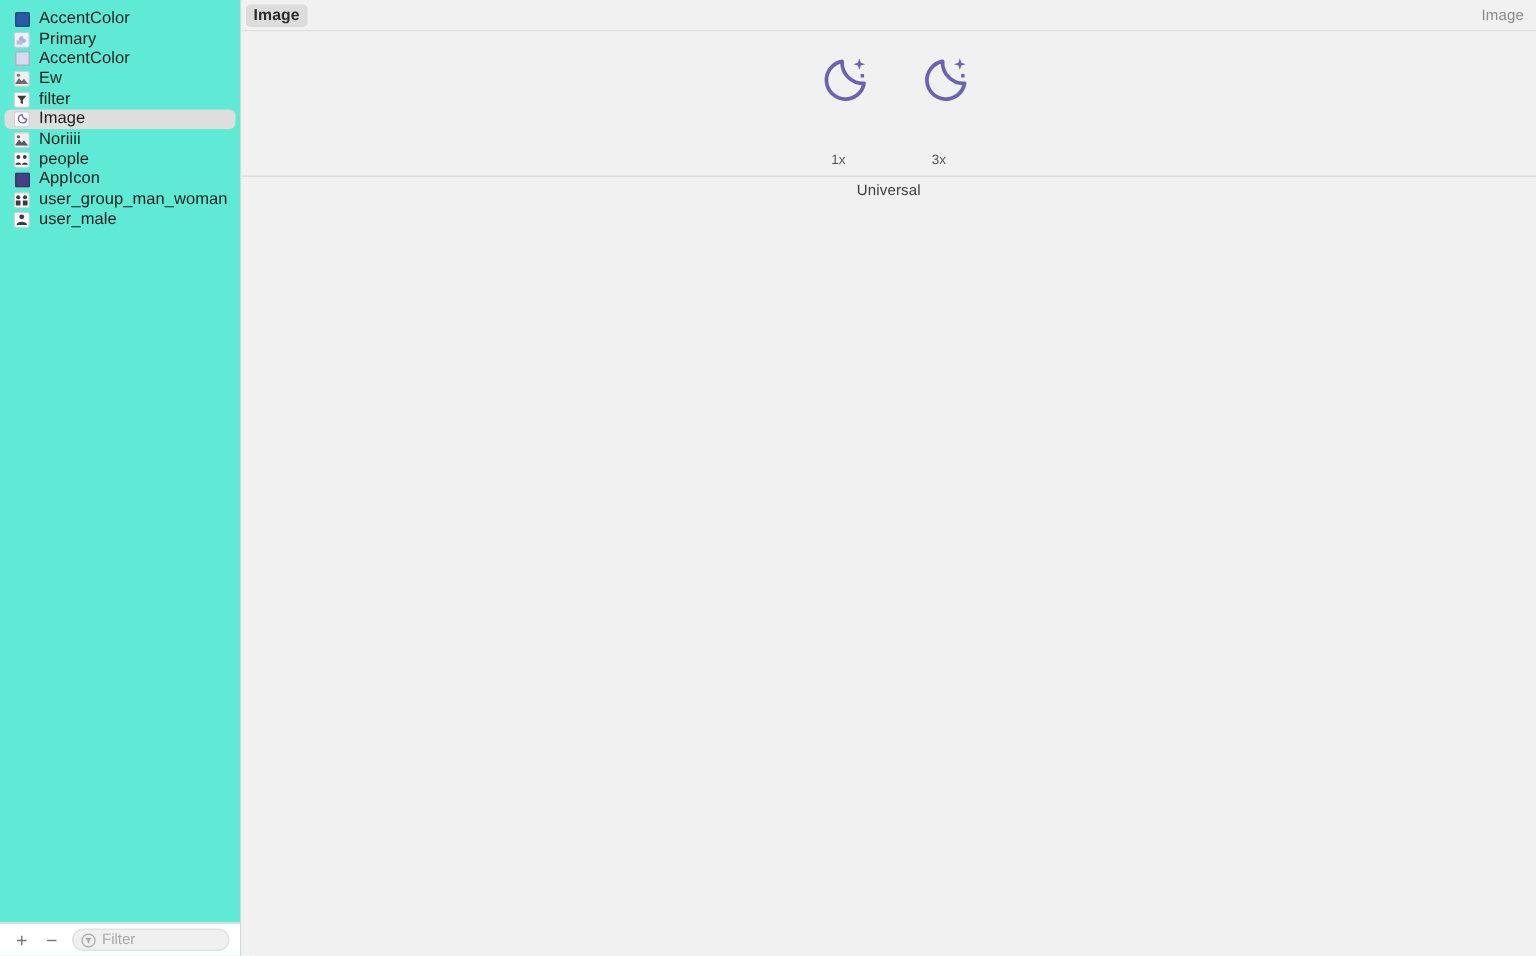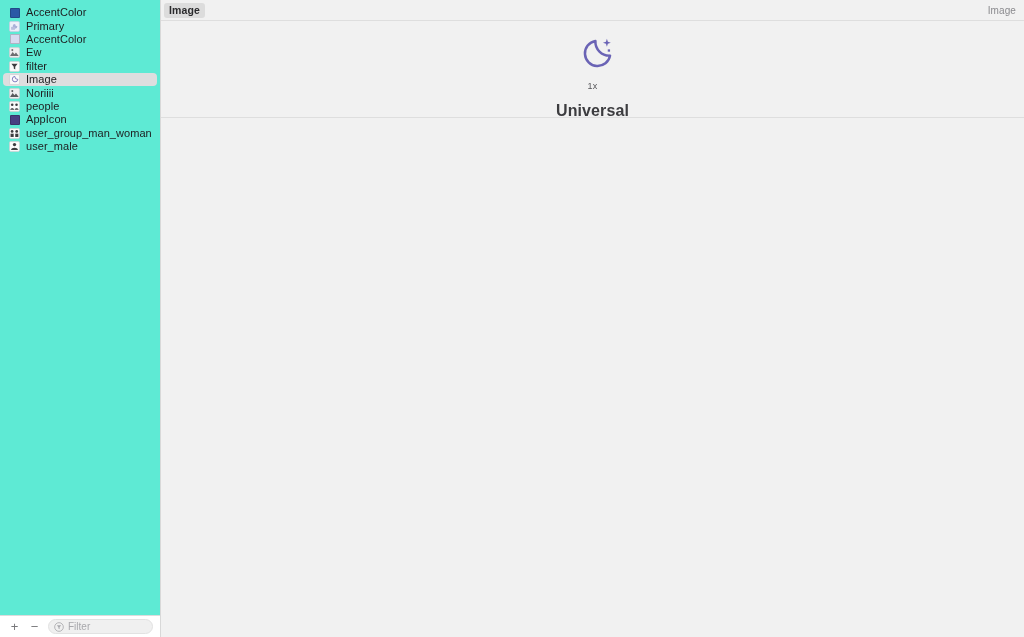--- a/index.html
+++ b/index.html
@@ -187,35 +187,34 @@
   .slot-art {
     width: 46px;
     height: 46px;
     display: flex;
     align-items: center;
     justify-content: center;
   }
   .slot-label {
     font-size: 9px;
     color: #57575a;
-    margin-top: 0;
+    margin-top: 20px;
     letter-spacing: 0.15px;
   }
   .slot-divider {
     width: 222px;
     height: 1px;
     background: #e0e0e0;
     margin-top: 6px;
   }
   .universal-label {
-    font-size: 16px;
+    font-size: 10px;
     color: #3c3c3f;
     margin-top: 5px;
     letter-spacing: 0.1px;
-    font-weight: bold;
   }
   .canvas-blank {
     flex: 1;
     background: #f1f1f1;
   }
 </style>
 </head>
 <body>
 
 <div class="app">
@@ -351,20 +350,30 @@
           <div class="slot">
             <div class="slot-art">
               <svg class="icon-svg" width="46" height="46" viewBox="0 0 48 48">
                 <path d="M26.5 6.2 a13.2 13.2 0 1 0 15.3 15.3 a14.6 14.6 0 0 1 -15.3 -15.3 Z" fill="none" stroke="#6a63b5" stroke-width="2.6" stroke-linejoin="round" stroke-linecap="round"></path>
                 <path d="M38.5 4.0 l1.0 3.1 l3.1 1.0 l-3.1 1.0 l-1.0 3.1 l-1.0 -3.1 l-3.1 -1.0 l3.1 -1.0 Z" fill="#6a63b5"></path>
                 <rect x="39.4" y="15.0" width="2.4" height="2.4" fill="#6a63b5"></rect>
               </svg>
             </div>
             <div class="slot-label">1x</div>
           </div>
+          <div class="slot">
+            <div class="slot-art">
+              <svg class="icon-svg" width="46" height="46" viewBox="0 0 48 48">
+                <path d="M26.5 6.2 a13.2 13.2 0 1 0 15.3 15.3 a14.6 14.6 0 0 1 -15.3 -15.3 Z" fill="none" stroke="#6a63b5" stroke-width="2.6" stroke-linejoin="round" stroke-linecap="round"></path>
+                <path d="M38.5 4.0 l1.0 3.1 l3.1 1.0 l-3.1 1.0 l-1.0 3.1 l-1.0 -3.1 l-3.1 -1.0 l3.1 -1.0 Z" fill="#6a63b5"></path>
+                <rect x="39.4" y="15.0" width="2.4" height="2.4" fill="#6a63b5"></rect>
+              </svg>
+            </div>
+            <div class="slot-label">3x</div>
+          </div>
         </div>
       <div class="slot-divider"></div>
       <div class="universal-label">Universal</div>
     </div>
 
     <div class="canvas-blank"></div>
   </div>
 
 </div>
 

